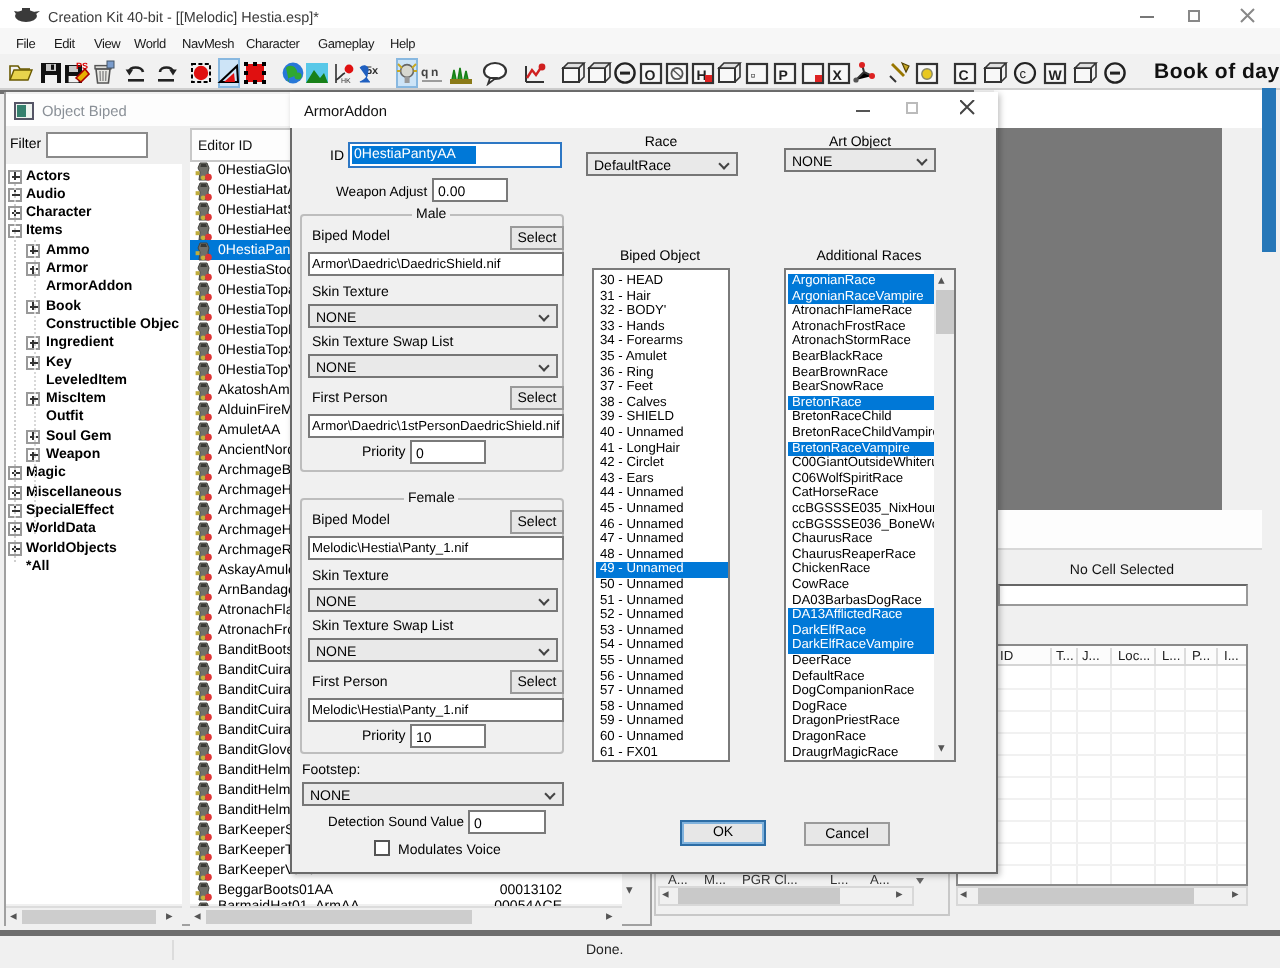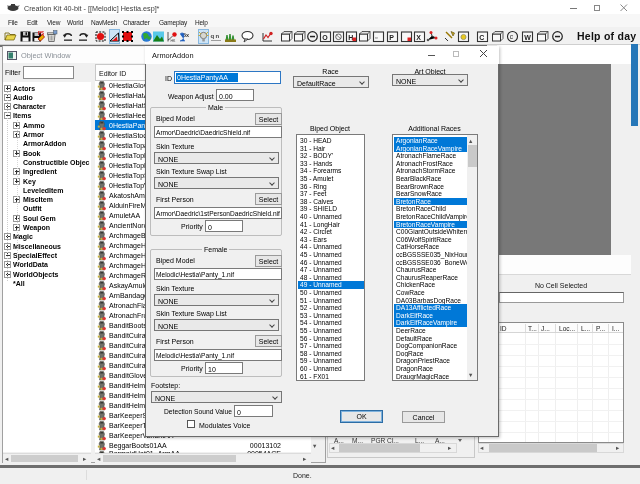--- a/index.html
+++ b/index.html
@@ -218,21 +218,21 @@
     </svg>
 <svg class="abs" style="left:536px;top:30px" width="13" height="13">
       <rect x="1.5" y="4" width="8" height="7" fill="#f8f8f8" stroke="#333" stroke-width="1"></rect>
       <path d="M1.5 4 L4 1.5 L12 1.5 L9.5 4 Z" fill="#e0e0e0" stroke="#333" stroke-width="0.8"></path>
       <path d="M12 1.5 L12 8.5 L9.5 11" fill="none" stroke="#333" stroke-width="0.8"></path>
     </svg>
 <svg class="abs" style="left:551px;top:30px" width="13" height="13">
       <circle cx="6.5" cy="6.5" r="4.8" fill="none" stroke="#222" stroke-width="1.2"></circle>
       <rect x="4" y="5.8" width="5" height="1.5" fill="#222"></rect>
     </svg>
-<div class="abs t8 b" style="left:577px;top:30px;color:#111;font-size:10.5px;letter-spacing:0.25px">Help of day</div>
+<div class="abs t8 b" style="left:577px;top:30px;color:#111;font-size:10.5px;letter-spacing:0.25px">Book of day</div>
 <div class="abs" style="left:0;top:45px;width:500px;height:2px;background:#707070"></div>
 <div class="abs" style="left:487px;top:45px;width:153px;height:420px;background:#f0f0f0"></div>
 <div class="abs" style="left:497px;top:45px;width:136px;height:19px;background:#ffffff"></div>
 <div class="abs" style="left:497px;top:64px;width:114px;height:191px;background:#787878"></div>
 <div class="abs" style="left:497px;top:255px;width:134px;height:20px;background:#fdfdfd"></div>
 <div class="abs" style="left:497px;top:274px;width:134px;height:1px;background:#d8d8d8"></div>
 <div class="abs t7" style="left:497px;top:281px;width:128px;text-align:center;color:#111">No Cell Selected</div>
 <div class="abs" style="left:499px;top:292px;width:125px;height:11px;background:#fff;border:1px solid #999;border-top-color:#666"></div>
 <div class="abs" style="left:478px;top:322px;width:146px;height:121px;background:#fff;border:1px solid #8a8a8a"></div>
 <div class="abs" style="left:479px;top:323px;width:144px;height:10px;background:#fcfcfc;border-bottom:1px solid #d5d5d5"></div>
@@ -279,21 +279,21 @@
 <div class="abs" style="left:329px;top:443px;width:128px;height:10px;background:#f0f0f0;border:1px solid #d8d8d8"></div>
 <div class="abs" style="left:339px;top:444px;width:81px;height:8px;background:#c9c9c9"></div>
 <div class="abs t65" style="left:331px;top:444px;color:#555">◂</div>
 <div class="abs t65" style="left:448px;top:444px;color:#555">▸</div>
 <div class="abs" style="left:2px;top:46px;width:324px;height:417px;background:#f0f0f0;border:1px solid #a0a0a0;border-top:none"></div>
 <div class="abs" style="left:3px;top:47px;width:322px;height:16px;background:#fdfdfd"></div>
 <svg class="abs" style="left:7px;top:51px" width="10" height="9">
       <rect x="0.5" y="0.5" width="9" height="8" fill="#eef4f0" stroke="#556"></rect>
       <rect x="1.5" y="1.5" width="4.5" height="6" fill="#35806e"></rect>
     </svg>
-<div class="abs t7" style="left:21px;top:51px;color:#8a9097;font-size:7.4px">Object Window</div>
+<div class="abs t7" style="left:21px;top:51px;color:#8a9097;font-size:7.4px">Object Biped</div>
 <div class="abs t7" style="left:5px;top:68px;color:#000">Filter</div>
 <div class="abs tb" style="left:23px;top:66px;width:51px;height:13px;border-color:#8a8a8a"></div>
 <div class="abs" style="left:3px;top:82px;width:88px;height:370px;background:#fff"></div>
 <div class="abs" style="left:4px;top:84.5px;width:7px;height:7px;background:#fff;border:1px solid #999"></div>
 <div class="abs" style="left:5.5px;top:87.5px;width:4px;height:1px;background:#333"></div>
 <div class="abs" style="left:7px;top:86.0px;width:1px;height:4px;background:#333"></div>
 <div class="abs t7 b" style="left:13px;top:83.5px;color:#000">Actors</div>
 <div class="abs" style="left:4px;top:93.8px;width:7px;height:7px;background:#fff;border:1px solid #999"></div>
 <div class="abs" style="left:5.5px;top:96.8px;width:4px;height:1px;background:#333"></div>
 <div class="abs" style="left:7px;top:95.3px;width:1px;height:4px;background:#333"></div>

